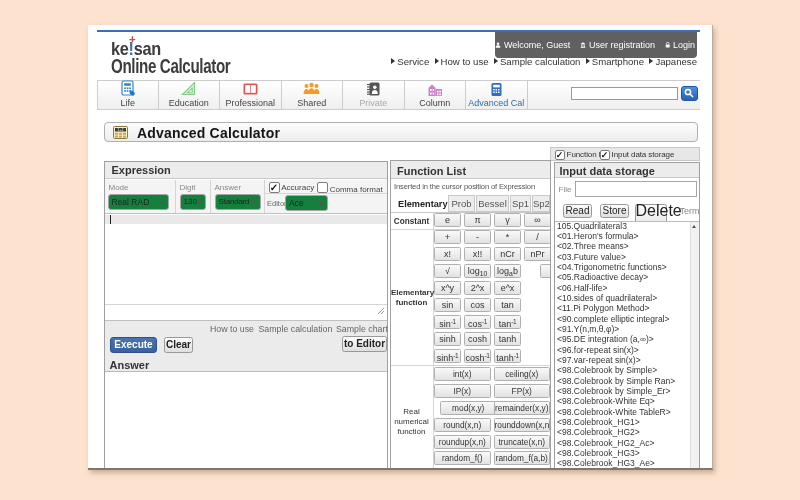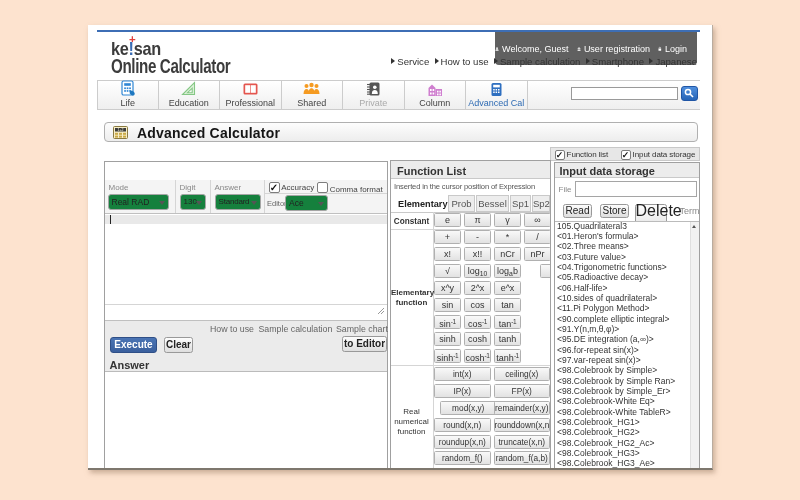--- a/index.html
+++ b/index.html
@@ -15,21 +15,21 @@
 sup.m{font-size:6.5px;vertical-align:3.2px;letter-spacing:-0.5px}
 sub.m{font-size:6.8px;vertical-align:-2px}
 .tri{display:inline-block;width:0;height:0;border-left:4px solid #333;border-top:3px solid transparent;border-bottom:3px solid transparent;margin-right:2px;vertical-align:1px}
 .tab{width:61.5px;box-sizing:border-box;border-right:1px solid #ccc;display:flex;flex-direction:column;align-items:center;justify-content:flex-end;padding-bottom:2px;gap:1px}.tab span{font-size:9px;color:#444}
 </style></head>
 <body>
 <div id="page">
 
 <div class="ab" style="left:9px;top:5px;width:603px;height:2.2px;background:#3d6eb5"></div>
 
-<div class="ab" style="left:407px;top:7px;width:202px;height:33px;background:#606060;border-radius:0 0 4px 4px;color:#fff;font-size:9px;display:flex;align-items:center;justify-content:center;gap:3px;white-space:nowrap;padding-right:10px;box-sizing:border-box">
+<div class="ab" style="left:407px;top:7px;width:202px;height:26px;background:#606060;border-radius:0 0 4px 4px;color:#fff;font-size:9px;display:flex;align-items:center;justify-content:center;gap:3px;white-space:nowrap;padding-right:2px;box-sizing:border-box">
 <svg width="10" height="10" viewBox="0 0 10 10">
         <circle cx="5" cy="3" r="2.1" fill="#fff"></circle>
         <path d="M1 9.5 C1 6.5 3 5.6 5 5.6 C7 5.6 9 6.5 9 9.5 Z" fill="#fff"></path>
       </svg>
       <span>Welcome, Guest</span>
 <span style="width:6px"></span>
 <svg width="10" height="10" viewBox="0 0 10 10">
         <path d="M1 3.5 L5 0.5 L9 3.5 Z M1.5 4.2 h7 v1 h-7 Z M2 5.5 h1.4 v3 H2 Z M4.3 5.5 h1.4 v3 H4.3 Z M6.6 5.5 h1.4 v3 H6.6 Z M1.2 8.8 h7.6 v1 H1.2 Z" fill="#fff"></path>
       </svg>
       <span>User registration</span>
@@ -163,24 +163,25 @@
           <rect x="2" y="9.6" width="3" height="2"></rect>
           <rect x="6" y="9.6" width="3" height="2"></rect>
           <rect x="10" y="9.6" width="3" height="2"></rect>
         </g>
       </svg>
   <span class="ab" style="left:32px;top:2.5px;font-weight:700;font-size:14px;color:#151515;letter-spacing:0.2px">Advanced Calculator</span>
 </div>
 
 <div class="ab" style="left:461.5px;top:122px;width:150px;height:14px;background:#e7e7e7;border:1px solid #c8c8c8;box-sizing:border-box;font-size:8px;color:#333;white-space:nowrap;line-height:13px;letter-spacing:-0.1px">
 <span class="ab" style="left:4px;top:0"><span class="cb" style="width:8px;height:8px;line-height:8px;font-size:9px">✓</span> Function list</span>
-      <span class="ab" style="left:70px;top:0"><span class="cb" style="width:8px;height:8px;line-height:8px;font-size:9px">✓</span> Input data storage</span>
+      <span class="ab" style="left:49px;top:0"><span class="cb" style="width:8px;height:8px;line-height:8px;font-size:9px">✓</span> Input data storage</span>
 </div>
 
 <div class="ab" id="lp" style="left:15.5px;top:136px;width:284px;height:310px;border:1px solid #a0a0a0;box-sizing:border-box">
+  <div class="hdrrow" style="height:17px;padding:2px 0 0 7px;box-sizing:border-box">Expression</div>
   <div class="ab" style="left:0;top:17.5px;width:282px;height:33px;background:#f4f4f4">
     <div class="ab" style="left:0;top:0;width:70.5px;height:33px;border-right:1px solid #d5d5d5"></div>
     <div class="ab" style="left:70.5px;top:0;width:35px;height:33px;border-right:1px solid #d5d5d5"></div>
     <div class="ab" style="left:105.5px;top:0;width:54px;height:33px;border-right:1px solid #d5d5d5"></div>
     <div class="ab" style="left:159.5px;top:13px;width:122.5px;height:0;border-top:1px solid #d5d5d5"></div>
     <span class="ab lbl" style="left:4px;top:3px">Mode</span>
     <div class="sel" style="left:3px;top:14.5px;width:61px">Real RAD<i></i></div>
     <span class="ab lbl" style="left:75px;top:3px">Digit</span>
     <div class="sel" style="left:75px;top:14.5px;width:26px;font-size:8px">130<i></i></div>
     <span class="ab lbl" style="left:110px;top:3px">Answer</span>

